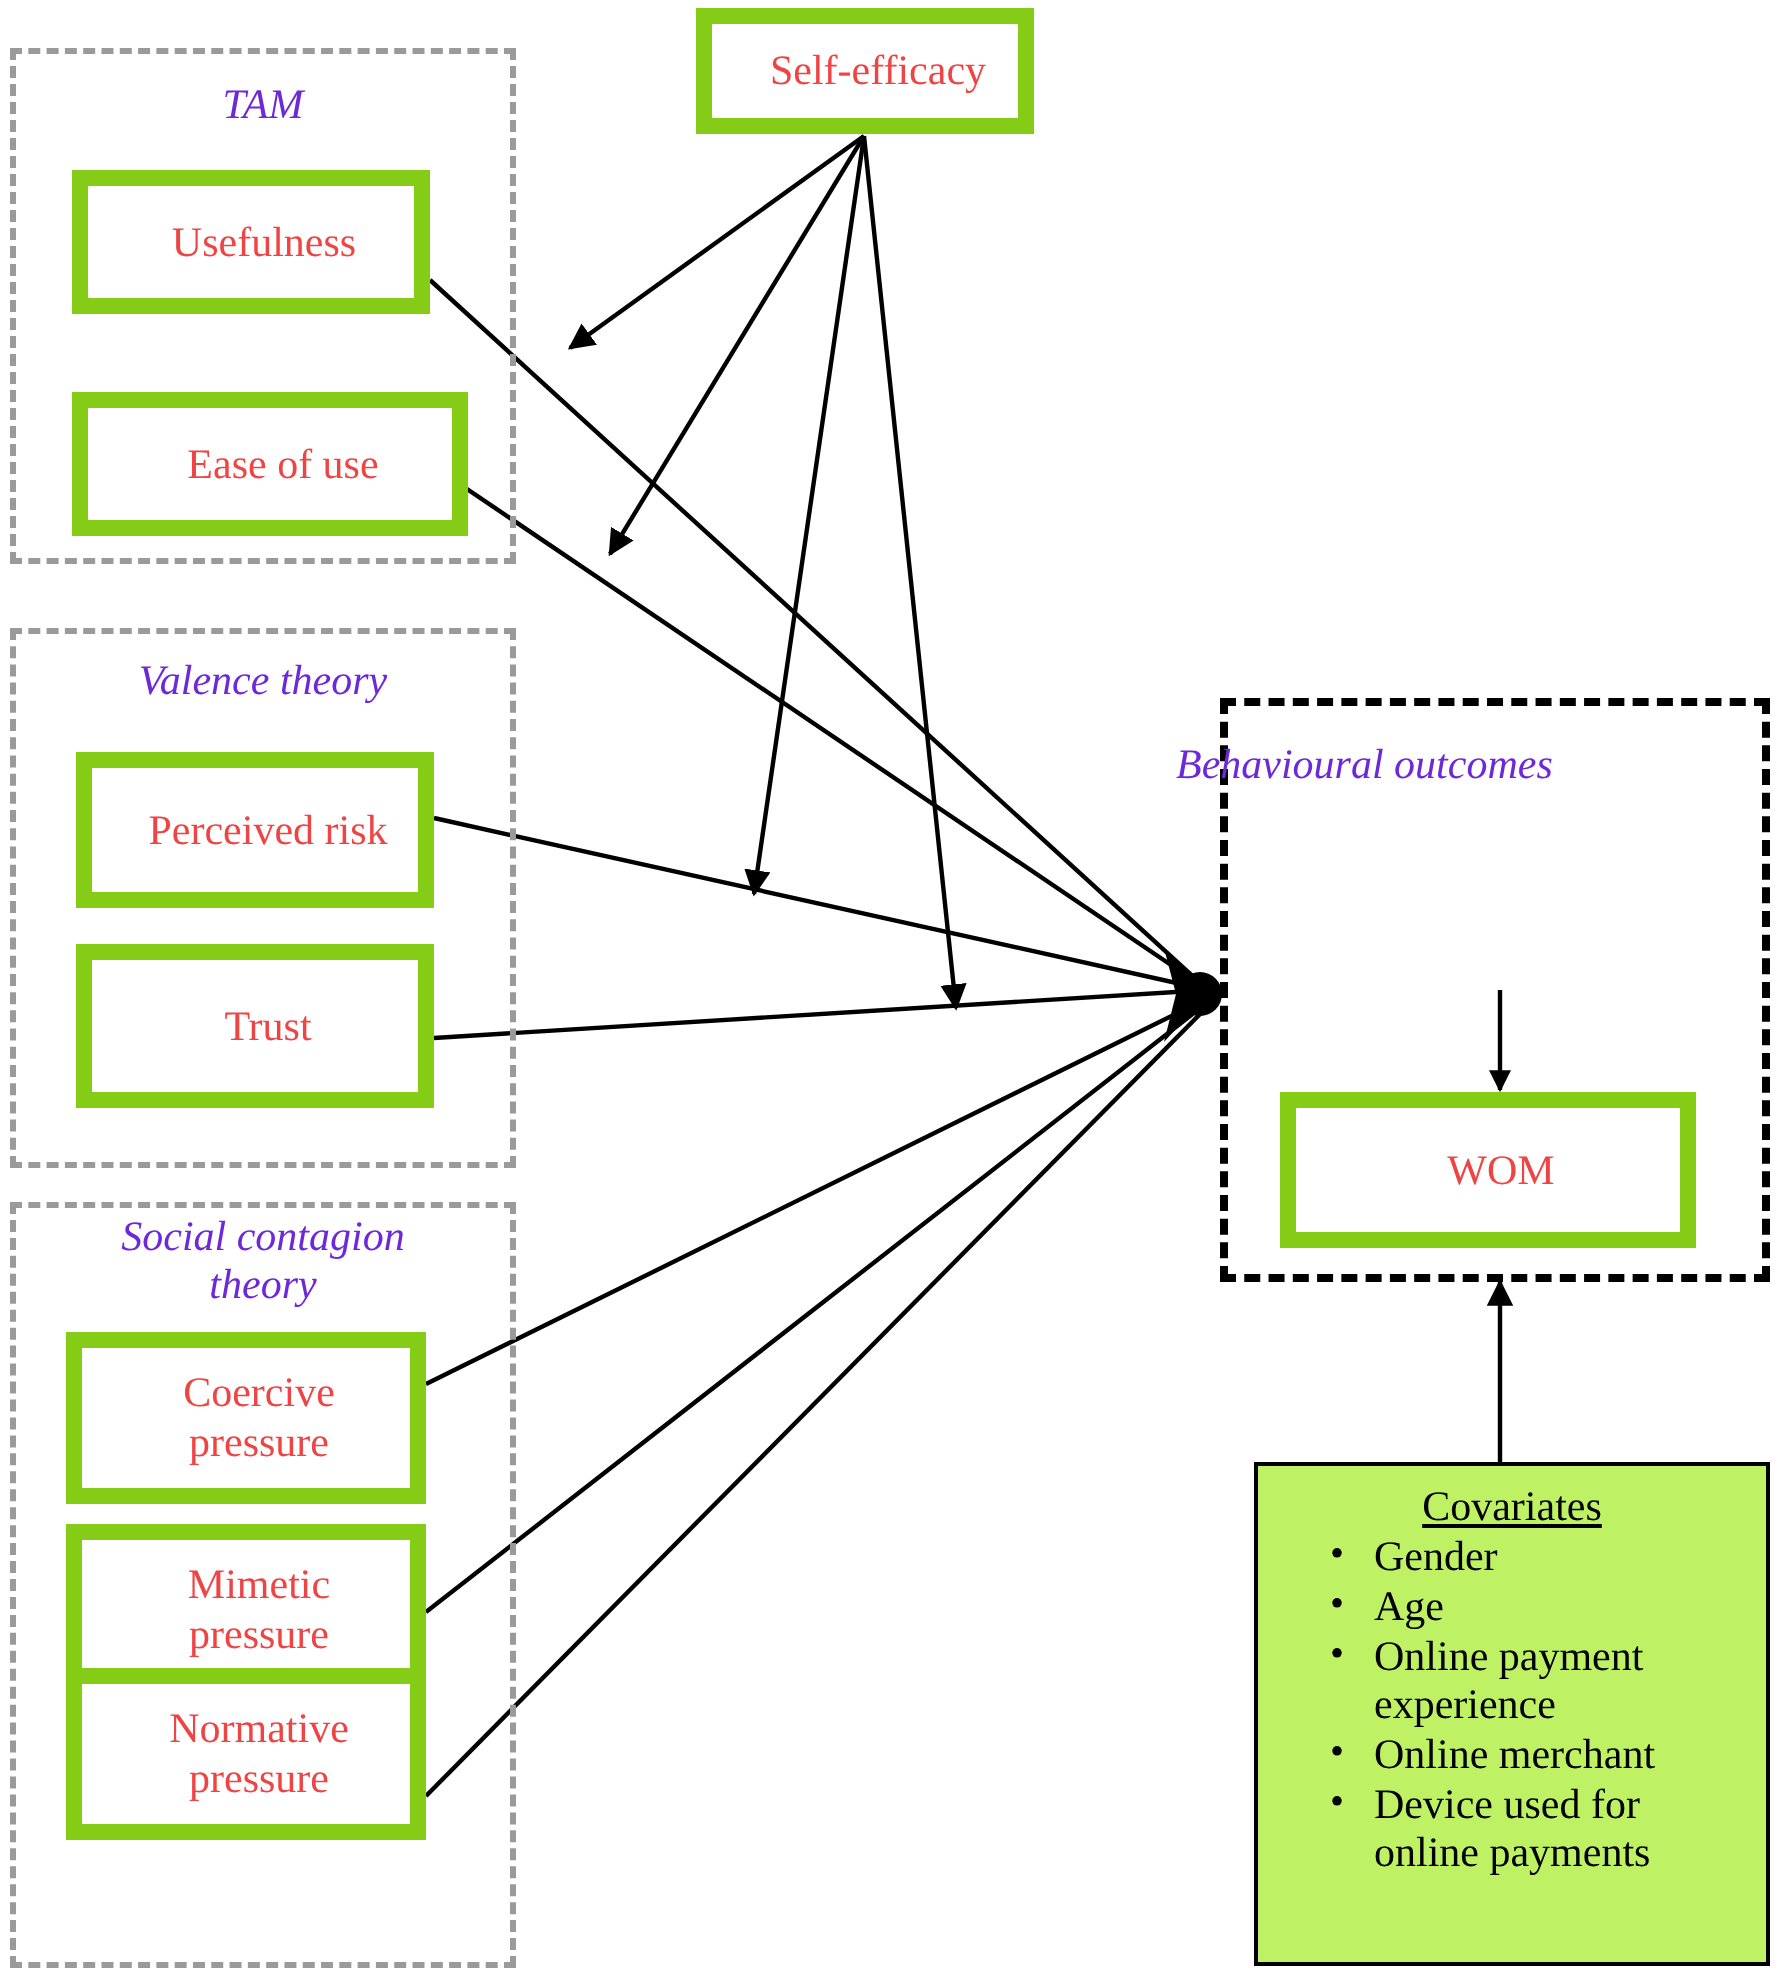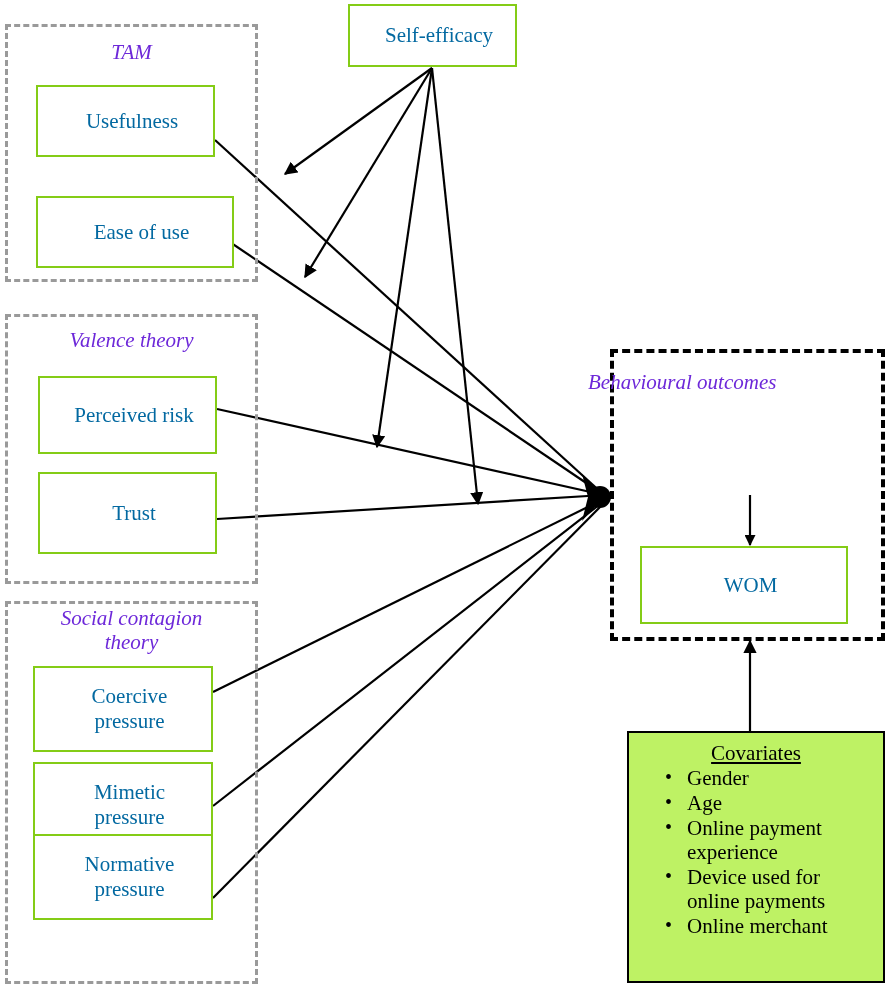--- a/index.html
+++ b/index.html
@@ -42,28 +42,28 @@
     font-style: italic;
     font-size: 21px;
     color: #6d28d9;
     text-align: center;
     line-height: 1.15;
     white-space: pre-line;
   }
   .node-box {
     position: absolute;
     box-sizing: border-box;
-    border: 2px solid #84cc16;
+    border: 8px solid #84cc16;
     background: #ffffff;
     display: flex;
     align-items: center;
     justify-content: center;
     text-align: center;
     font-size: 21px;
-    color: #0369a1;
+    color: #ef4444;
     line-height: 1.18;
     white-space: pre-line;
     z-index: 3;
     padding-left: 13px;
   }
   .covariates-box {
     position: absolute;
     box-sizing: border-box;
     border: 2px solid #000000;
     background: #bef264;
@@ -190,18 +190,18 @@
   <div class="node-box" style="left:640px; top:546px; width:208px; height:78px;">
     <span>WOM</span>
   </div>
 
   <div class="covariates-box" style="left:627px; top:731px; width:258px; height:252px;">
     <div class="covariates-title">Covariates</div>
     <ul class="covariates-list">
       <li>Gender</li>
       <li>Age</li>
       <li>Online payment experience</li>
+      <li>Online merchant</li>
       <li>Device used for online payments</li>
-      <li>Online merchant</li>
     </ul>
   </div>
 
 </div>
 
 </body></html>

